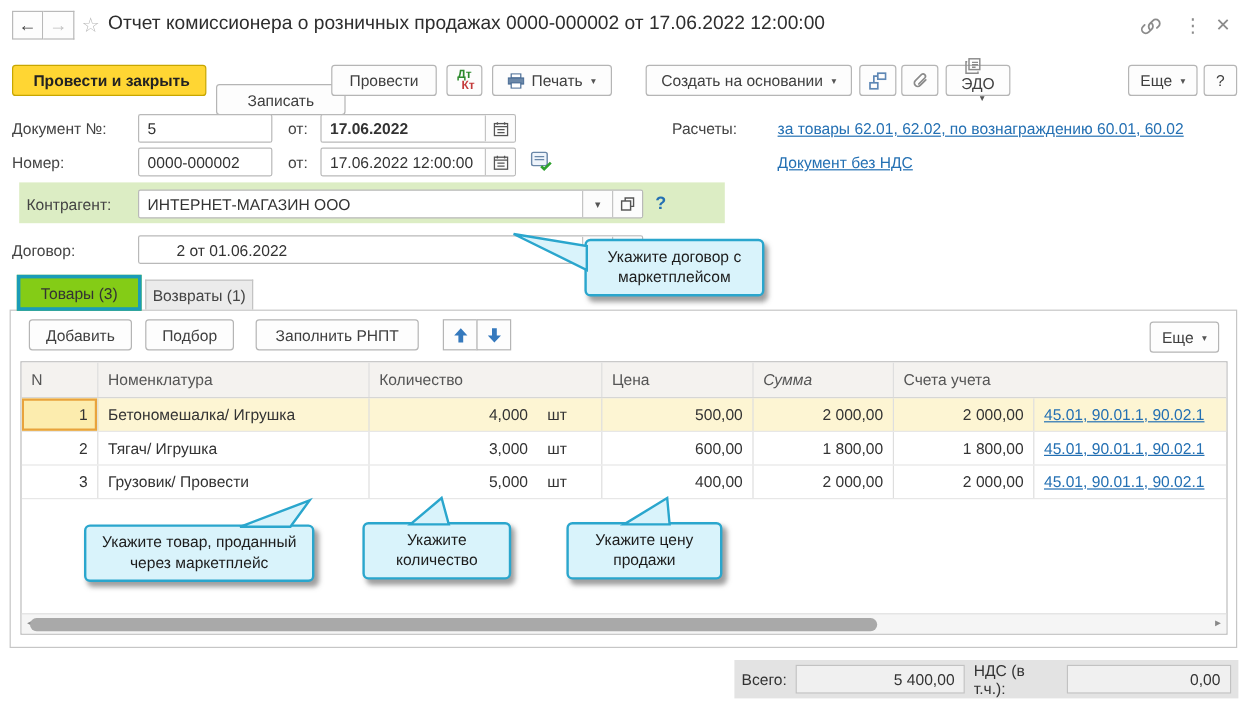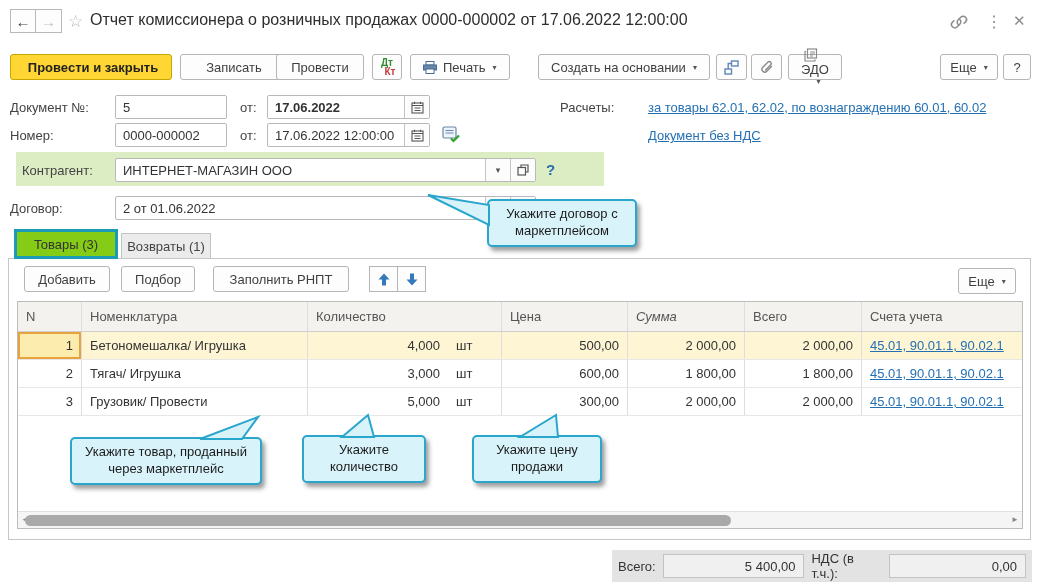--- a/index.html
+++ b/index.html
@@ -116,21 +116,21 @@
       <path d="M8.2 11.5 a3.3 3.3 0 0 1 0 -4.7 l2.6 -2.6 a3.3 3.3 0 0 1 4.7 4.7 l-1.4 1.4"></path>
       <path d="M9.8 6.5 a3.3 3.3 0 0 1 0 4.7 l-2.6 2.6 a3.3 3.3 0 0 1 -4.7 -4.7 l1.4 -1.4"></path>
     </svg>
   </div>
   <div class="tbicon" style="left:986px;font-size:16px;">⋮</div>
   <div class="tbicon" style="left:1013px;">✕</div>
 </div>
 
 <div>
   <div class="btn btn-primary" style="left:10px;top:54px;width:162px;padding-left:16px;">Провести и закрыть</div>
-  <div class="btn" style="left:180px;top:54px;width:108px;">Записать</div>
+  <div class="btn" style="left:180px;top:70px;width:108px;">Записать</div>
   <div class="btn" style="left:276px;top:54px;width:88px;">Провести</div>
   <div class="btn icbtn" style="left:372px;top:54px;width:30px;flex-direction:column;padding:2px;">
     <span class="dt">Дт</span>
     <span class="kt">Кт</span>
   </div>
   <div class="btn" style="left:410px;top:54px;">
     <span style="margin-right:6px;">
       <svg width="14" height="13" viewBox="0 0 14 13">
           <rect x="3" y="0.5" width="8" height="3.5" fill="#fff" stroke="#4a6d96"></rect>
           <rect x="0.5" y="4" width="13" height="5" fill="#6a87a8" stroke="#4a6d96"></rect>
@@ -230,21 +230,21 @@
     <div class="inbtn">
       <svg width="12" height="12" viewBox="0 0 12 12" fill="none" stroke="#555" stroke-width="1.2">
           <rect x="1" y="3.5" width="7.5" height="7.5"></rect>
           <path d="M4 3.5 V1 H11 V8 H8.5"></path>
         </svg>
     </div>
   </div>
   <div class="qhelp" style="left:546px;top:161px;">?</div>
 
   <div class="lbl" style="left:10px;top:201px;">Договор:</div>
-  <div class="inp" style="left:115px;top:196px;width:421px;">
+  <div class="inp" style="left:115px;top:196px;width:421px;padding-left:24px;">
     <div class="val">2 от 01.06.2022</div>
     <div class="inbtn">
         <span style="font-size:9px;">▾</span>
       </div>
     <div class="inbtn">
       <svg width="12" height="12" viewBox="0 0 12 12" fill="none" stroke="#555" stroke-width="1.2">
           <rect x="1" y="3.5" width="7.5" height="7.5"></rect>
           <path d="M4 3.5 V1 H11 V8 H8.5"></path>
         </svg>
     </div>
@@ -278,21 +278,20 @@
     <span class="caret">▾</span>
   </div>
 
   <div class="grid">
     <div class="grow ghead">
       <div class="gcell c-n" style="justify-content:flex-start;">N</div>
       <div class="gcell c-name">Номенклатура</div>
       <div class="gcell c-qtyh">Количество</div>
       <div class="gcell c-price" style="justify-content:flex-start;">Цена</div>
       <div class="gcell c-sum" style="justify-content:flex-start;font-style:italic;">Сумма</div>
-      <div class="gcell c-total" style="justify-content:flex-start;">Всего</div>
       <div class="gcell c-acc">Счета учета</div>
     </div>
 
     <div class="grow gdata row-sel">
       <div class="gcell c-n cell-cur">1</div>
       <div class="gcell c-name">Бетономешалка/ Игрушка</div>
       <div class="gcell c-qty">4,000</div>
       <div class="gcell c-unit">шт</div>
       <div class="gcell c-price">500,00</div>
       <div class="gcell c-sum">2 000,00</div>
@@ -313,21 +312,21 @@
       <div class="gcell c-acc">
           <span class="acclnk">45.01, 90.01.1, 90.02.1</span>
         </div>
     </div>
 
     <div class="grow gdata">
       <div class="gcell c-n">3</div>
       <div class="gcell c-name">Грузовик/ Провести</div>
       <div class="gcell c-qty">5,000</div>
       <div class="gcell c-unit">шт</div>
-      <div class="gcell c-price">300,00</div>
+      <div class="gcell c-price">400,00</div>
       <div class="gcell c-sum">2 000,00</div>
       <div class="gcell c-total">2 000,00</div>
       <div class="gcell c-acc">
           <span class="acclnk">45.01, 90.01.1, 90.02.1</span>
         </div>
     </div>
 
     <div class="hscroll">
       <span class="sarr" style="left:3px;">◄</span>
       <div class="hthumb"></div>

